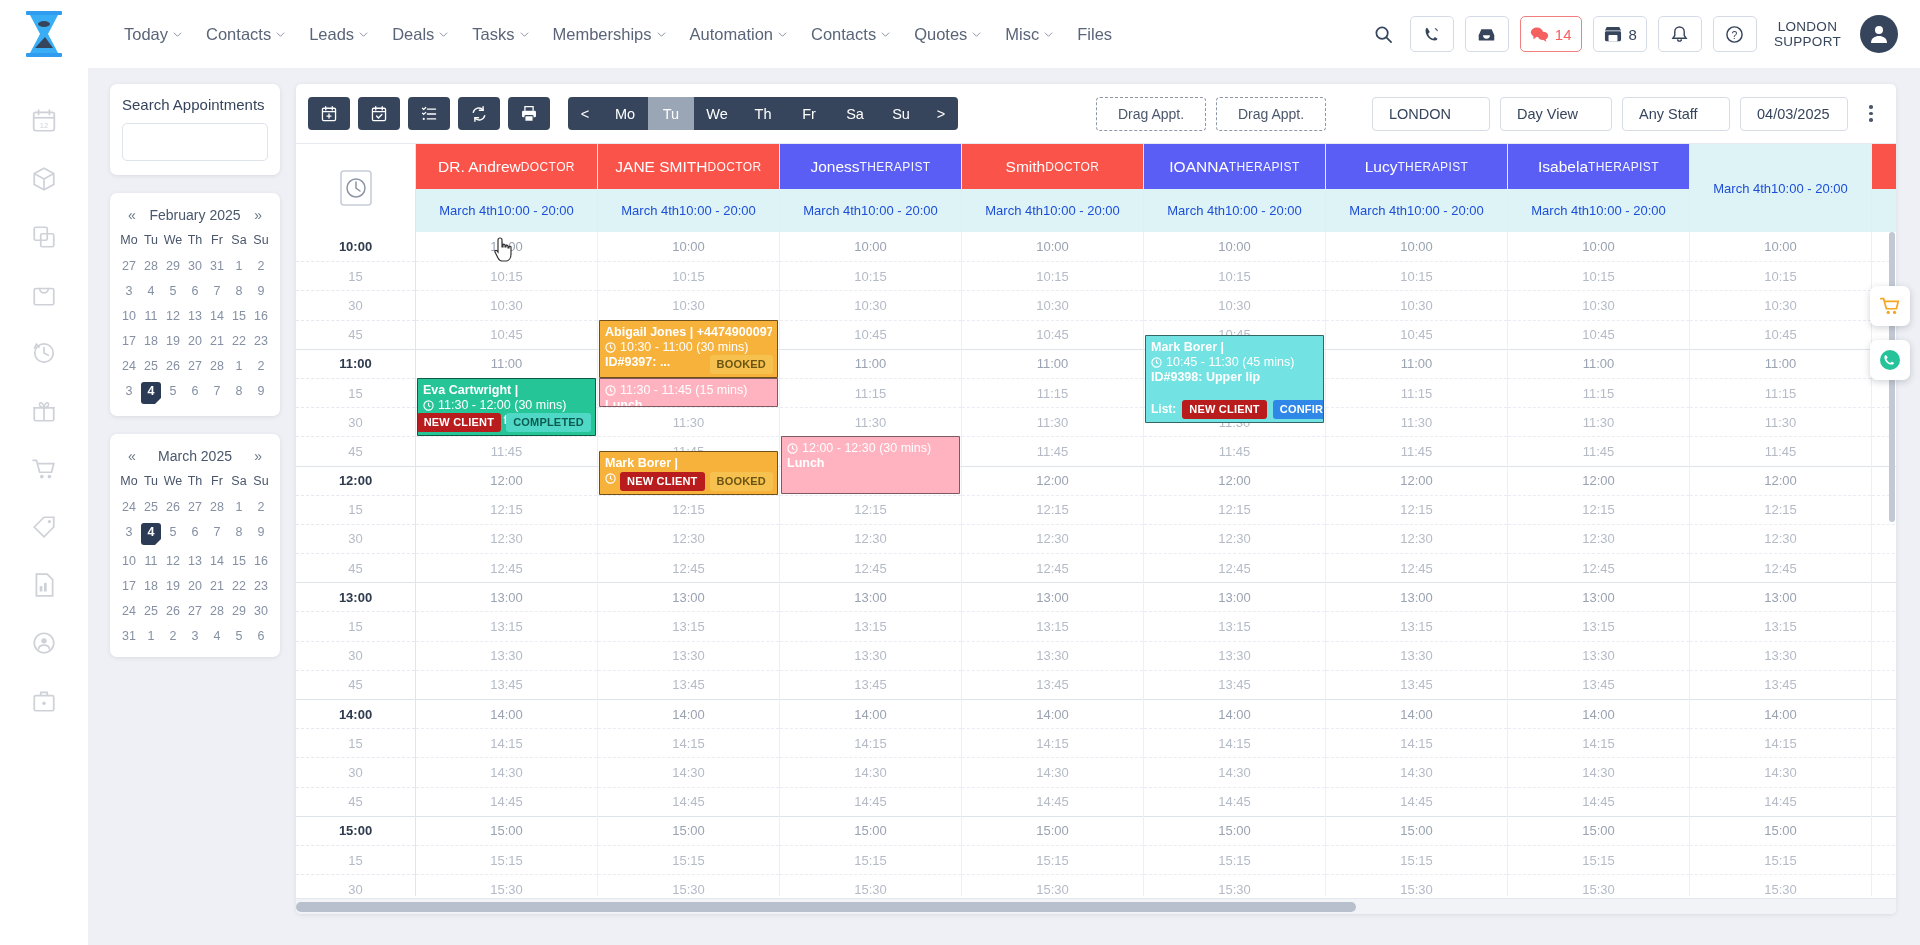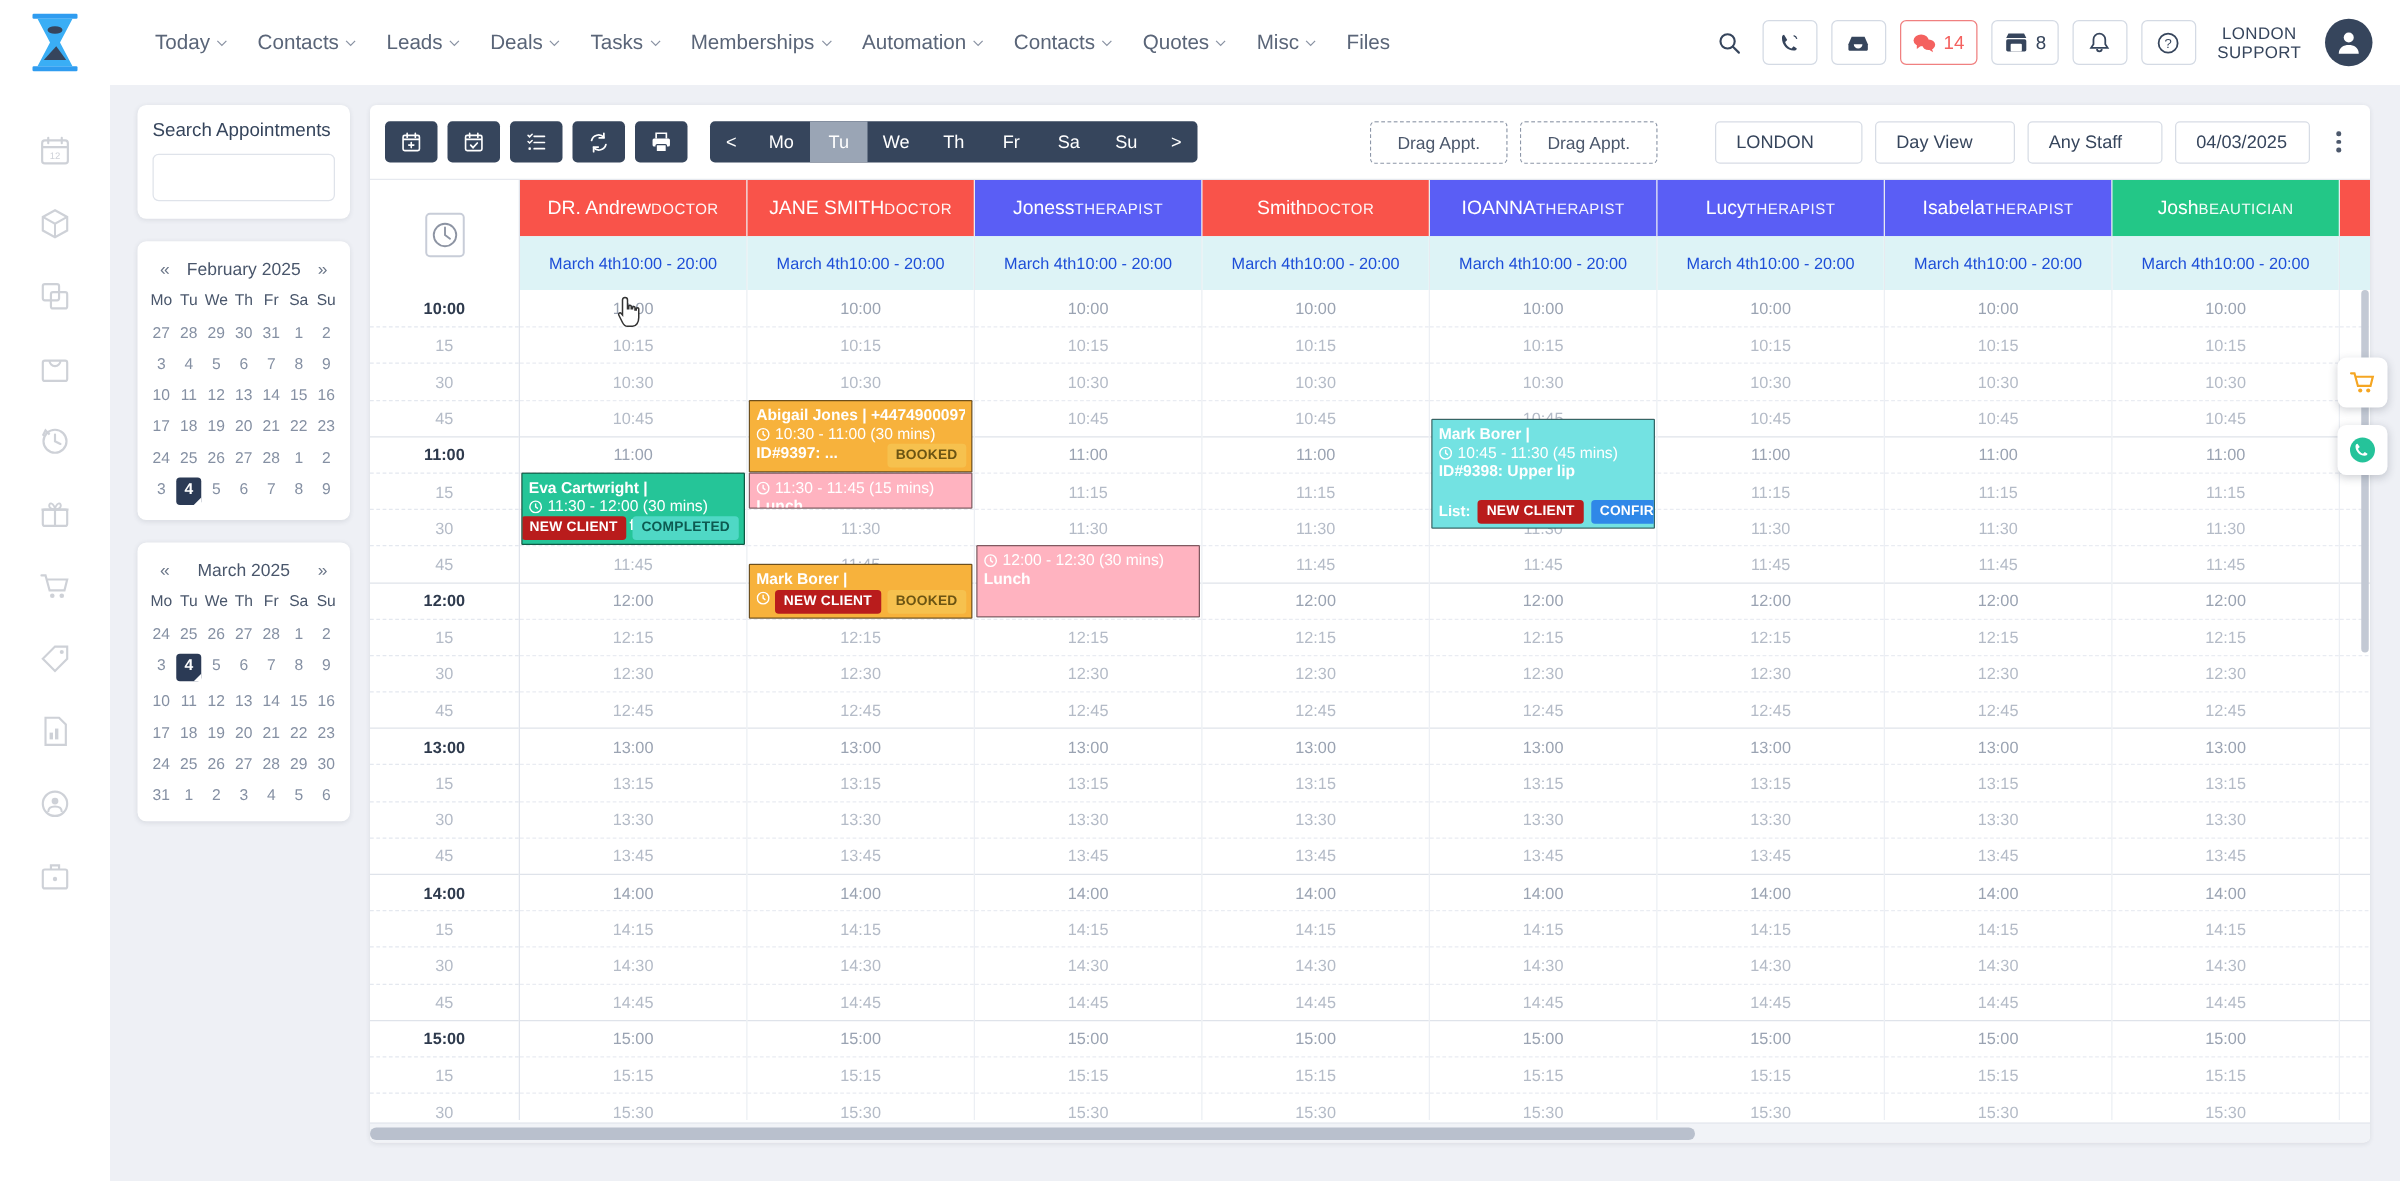--- a/index.html
+++ b/index.html
@@ -777,24 +777,20 @@
               <div class="ch-name" style="background: rgb(90, 94, 245);">
                 <div class="n">Isabela</div>
                 <div class="r">THERAPIST</div>
               </div>
               <div class="ch-when">
                 <div>March 4th</div>
                 <div>10:00 - 20:00</div>
               </div>
             </div>
             <div class="col-head">
-              <div class="ch-name" style="background: rgb(35, 199, 135);">
-                <div class="n">Josh</div>
-                <div class="r">BEAUTICIAN</div>
-              </div>
               <div class="ch-when">
                 <div>March 4th</div>
                 <div>10:00 - 20:00</div>
               </div>
             </div>
             <div class="col-head">
               <div class="ch-name" style="background: rgb(249, 83, 74);">
                 <div class="n"></div>
                 <div class="r"></div>
               </div>

